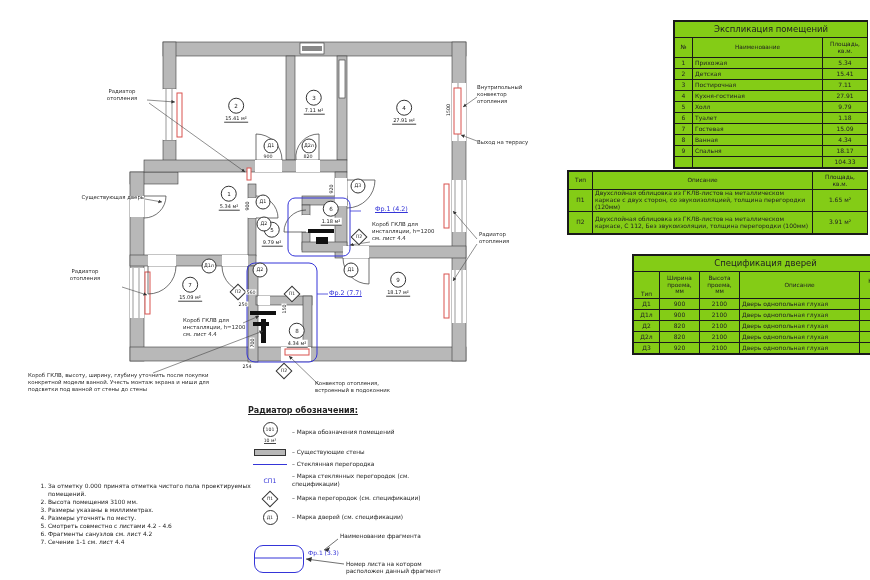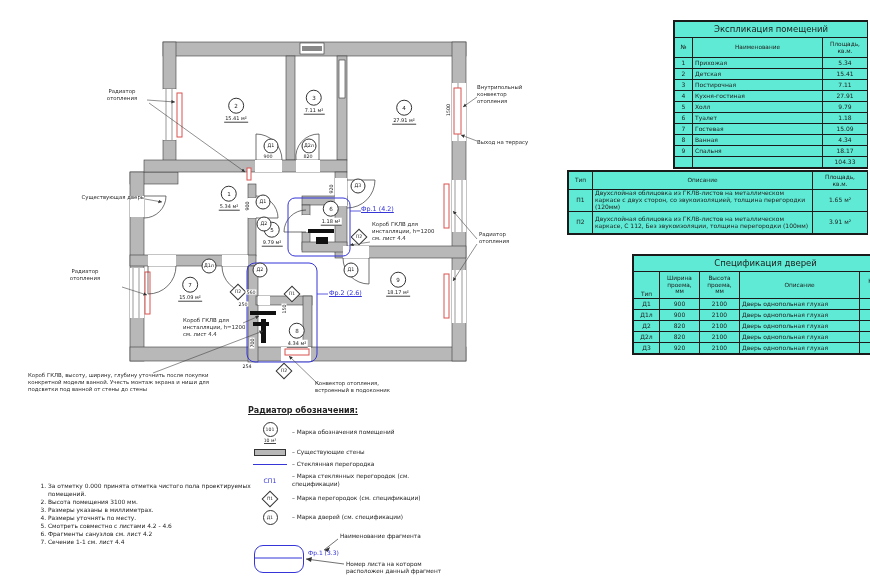--- a/index.html
+++ b/index.html
@@ -24,21 +24,21 @@
   .part-mark span{display:block;width:10px;height:10px;transform:rotate(-45deg);
                   font-size:4.6px;line-height:10px;text-align:center;}
   .dim{position:absolute;font-size:4.8px;color:#222;background:#fff;padding:0 1px;
        transform:translate(-50%,-50%);white-space:nowrap;}
   .dim.rot{transform:translate(-50%,-50%) rotate(-90deg);}
   .frag-label{position:absolute;font-size:6.4px;color:#3535d8;text-decoration:underline;
               background:#fff;white-space:nowrap;transform:translate(0,-50%);}
   .ann{position:absolute;font-size:5.4px;line-height:1.25;color:#2b2b2b;white-space:pre-line;}
 
   
-  .tbl{position:absolute;border:1.5px solid #1a1a1a;background:#5eead4;}
+  .tbl{position:absolute;border:1.5px solid #1a1a1a;background:#84cc16;}
   .tbl table{border-collapse:collapse;width:100%;table-layout:fixed;}
   .tbl td{border:0.8px solid #1a1a1a;font-size:6px;line-height:1.15;padding:0 2px;
           vertical-align:middle;overflow:hidden;}
   .tbl .t-title{font-size:8.5px;text-align:center;height:15px;}
   .tbl .hdr{text-align:center;font-size:5.8px;white-space:pre-line;}
   .c{text-align:center;} .l{text-align:left;} 
   .desc{font-size:5.4px;line-height:1.2;}
 
   
   #legend{position:absolute;left:248px;top:406px;width:212px;}
@@ -254,22 +254,22 @@
       <div class="dim" style="left: 268px; top: 156px;">900</div>
       <div class="dim" style="left: 308px; top: 156px;">820</div>
       <div class="dim rot" style="left: 331px; top: 189px;">920</div>
       <div class="dim rot" style="left: 247px; top: 206px;">900</div>
       <div class="dim rot" style="left: 448px; top: 110px;">1500</div>
       <div class="dim" style="left: 251px; top: 292px;">560</div>
       <div class="dim" style="left: 243px; top: 304px;">250</div>
       <div class="dim rot" style="left: 284px; top: 309px;">150</div>
       <div class="dim rot" style="left: 252px; top: 343px;">700</div>
       <div class="dim" style="left: 247px; top: 366px;">254</div>
-      <div class="frag-label" style="left: 361px; top: 209px;">Фр.1 (4.2)</div>
-      <div class="frag-label" style="left: 329px; top: 293px;">Фр.2 (2.6)</div>
+      <div class="frag-label" style="left: 375px; top: 209px;">Фр.1 (4.2)</div>
+      <div class="frag-label" style="left: 329px; top: 293px;">Фр.2 (7.7)</div>
       <div class="ann" style="left: 95px; top: 88px; width: 54px; text-align: center;">Радиатор
 отопления</div>
       <div class="ann" style="left: 56px; top: 194px; width: 88px; text-align: right;">Существующая дверь</div>
       <div class="ann" style="left: 58px; top: 268px; width: 54px; text-align: center;">Радиатор
 отопления</div>
       <div class="ann" style="left: 477px; top: 84px; width: 66px; text-align: left;">Внутрипольный
 конвектор
 отопления</div>
       <div class="ann" style="left: 477px; top: 139px; width: 82px; text-align: left;">Выход на террасу</div>
       <div class="ann" style="left: 479px; top: 231px; width: 54px; text-align: left;">Радиатор

